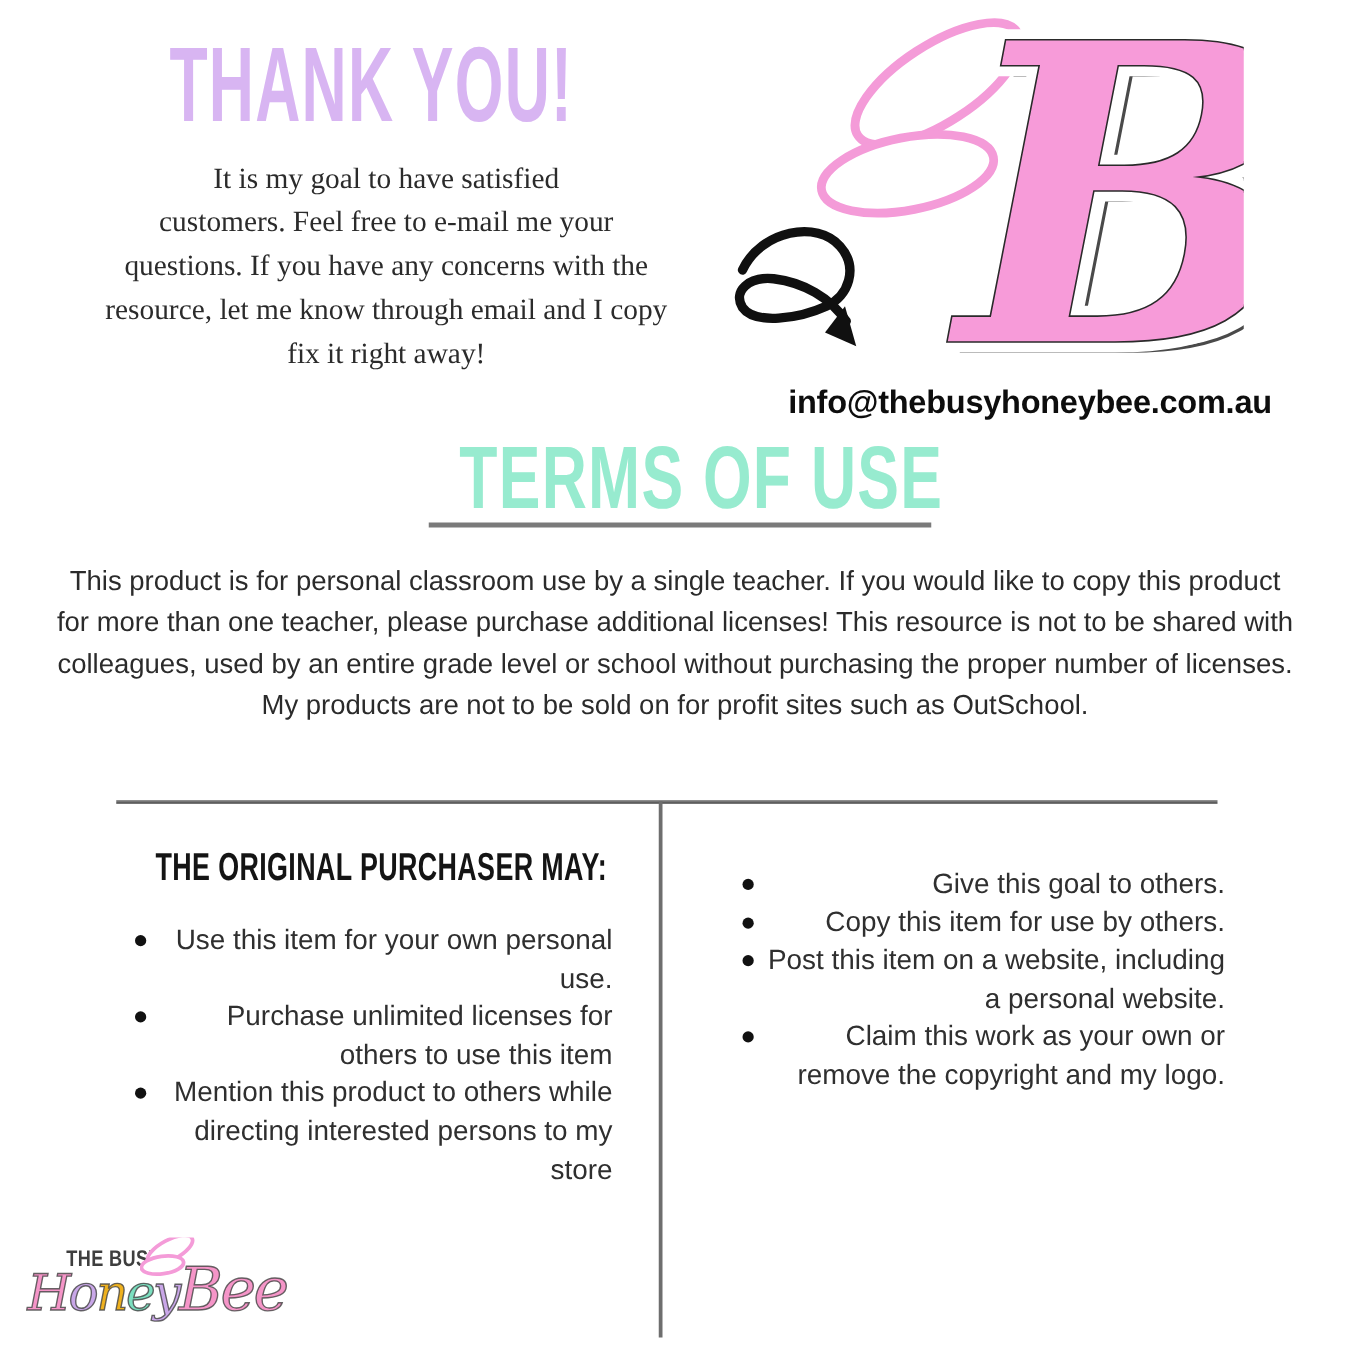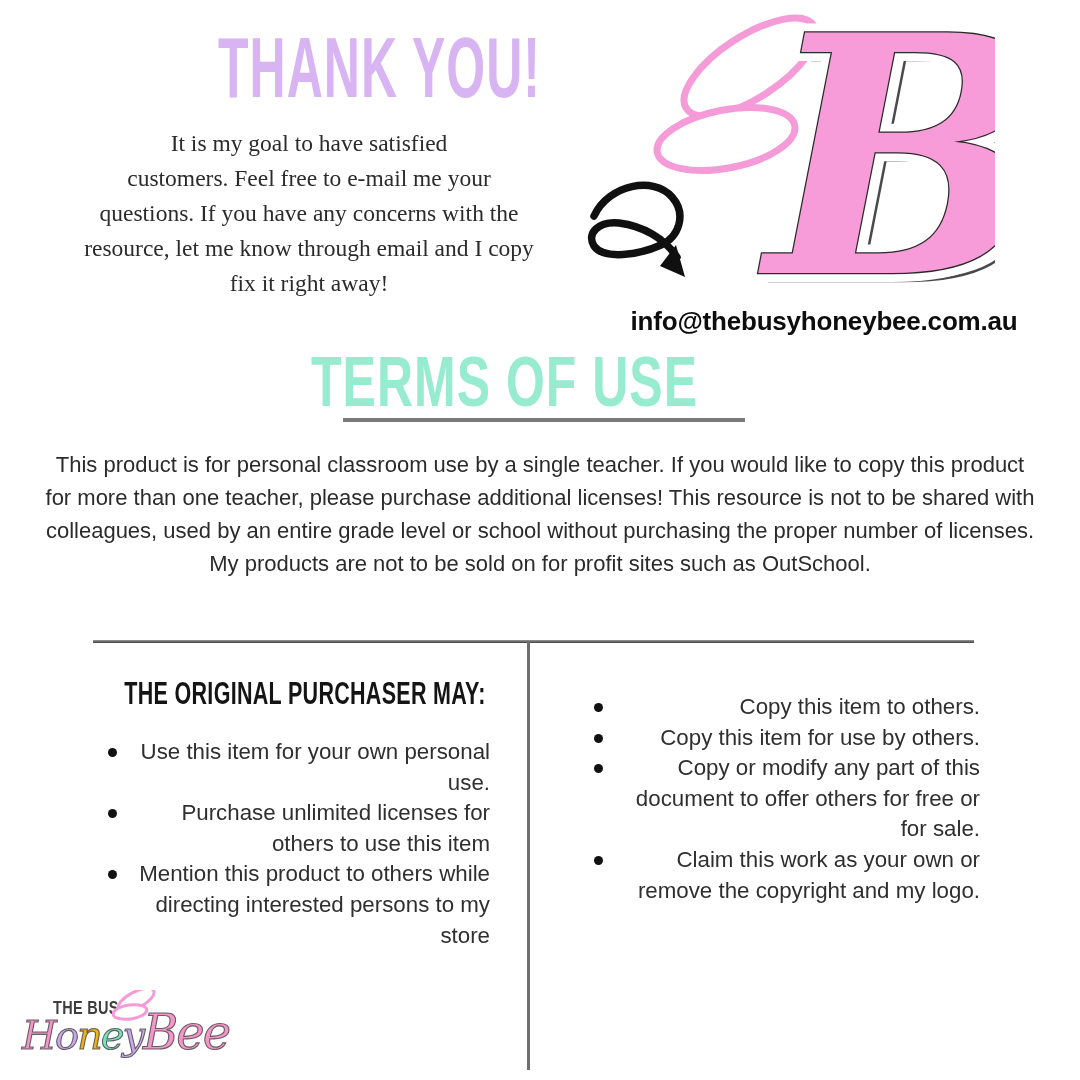--- a/index.html
+++ b/index.html
@@ -7,38 +7,38 @@
     position:relative; width:1080px; height:1080px; margin:0 auto;
     background:#ffffff; overflow:hidden;
     font-family:"Liberation Sans", sans-serif; color:#2d2d2d;
   }
   .blocky {
     display:inline-block; font-weight:700; transform-origin:center;
     white-space:nowrap;
   }
   
   .thank-title {
-    position:absolute; left:31px; top:18px; width:510px; height:100px;
-    line-height:100px; text-align:right;
+    position:absolute; left:42px; top:18px; width:510px; height:100px;
+    line-height:100px; text-align:center;
   }
   .thank-title .blocky { font-size:50px; letter-spacing:1px; transform:scaleY(1.7); }
   .thank-msg {
     position:absolute; left:28px; top:126px; width:562px;
     text-align:center; font-size:23.5px; line-height:35px; color:#2b2b2b;font-family:Liberation Serif, serif;
   }
   .arrow { position:absolute; left:584px; top:174px; }
   .bee-logo { position:absolute; left:650px; top:5px; }
   .email {
     position:absolute; left:612px; top:306px; width:424px; text-align:center;
     font-weight:700; font-size:26px; color:#0d0d0d; letter-spacing:-0.2px;
   }
   
   .terms-title {
     position:absolute; left:311px; top:338px; width:500px; height:88px;
-    line-height:88px; text-align:left;
+    line-height:88px; text-align:center;
   }
   .terms-title .blocky { font-size:50px; letter-spacing:1px; transform:scaleY(1.42); }
   .terms-underline {
     position:absolute; left:343px; top:418px; width:402px; height:4px;
     background:#7a7a7a;
   }
   .terms-body {
     position:absolute; left:40px; top:448px; width:1000px; text-align:center;
     font-size:22px; line-height:33px; color:#2b2b2b;
   }
@@ -133,23 +133,23 @@
     </h2>
     <ul>
       <li>Use this item for your own personal use.</li>
       <li>Purchase unlimited licenses for others to use this item</li>
       <li>Mention this product to others while directing interested persons to my store</li>
     </ul>
   </div>
 
   <div class="col col-right">
     <ul>
-      <li>Copy this item to others.</li>
+      <li>Give this goal to others.</li>
       <li>Copy this item for use by others.</li>
-      <li>Copy or modify any part of this document to offer others for free or for sale.</li>
+      <li>Post this item on a website, including a personal website.</li>
       <li>Claim this work as your own or remove the copyright and my logo.</li>
     </ul>
   </div>
 
   <div class="busy-logo">
     <div class="busy-top">THE BUSY</div>
     <svg class="busy-wings" width="48" height="32" viewBox="0 0 48 32">
       <ellipse cx="24" cy="10" rx="20" ry="8" fill="#ffffff" stroke-width="3" transform="rotate(-28 24 10)" stroke="#F49BD8"></ellipse>
       <ellipse cx="18" cy="22" rx="17" ry="7" fill="#ffffff" stroke-width="3" transform="rotate(-8 18 22)" stroke="#F49BD8"></ellipse>
     </svg>

